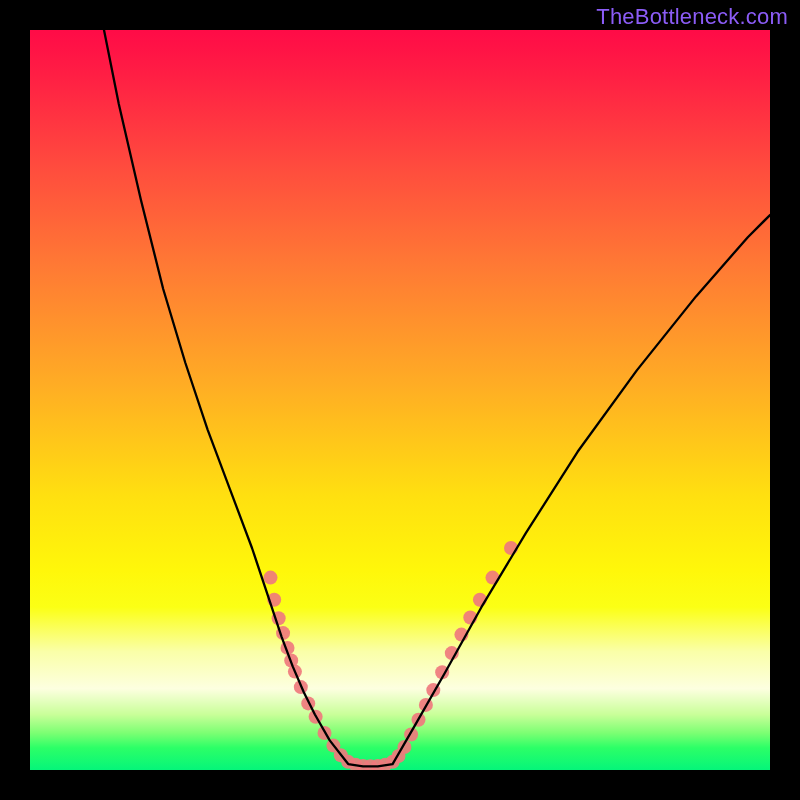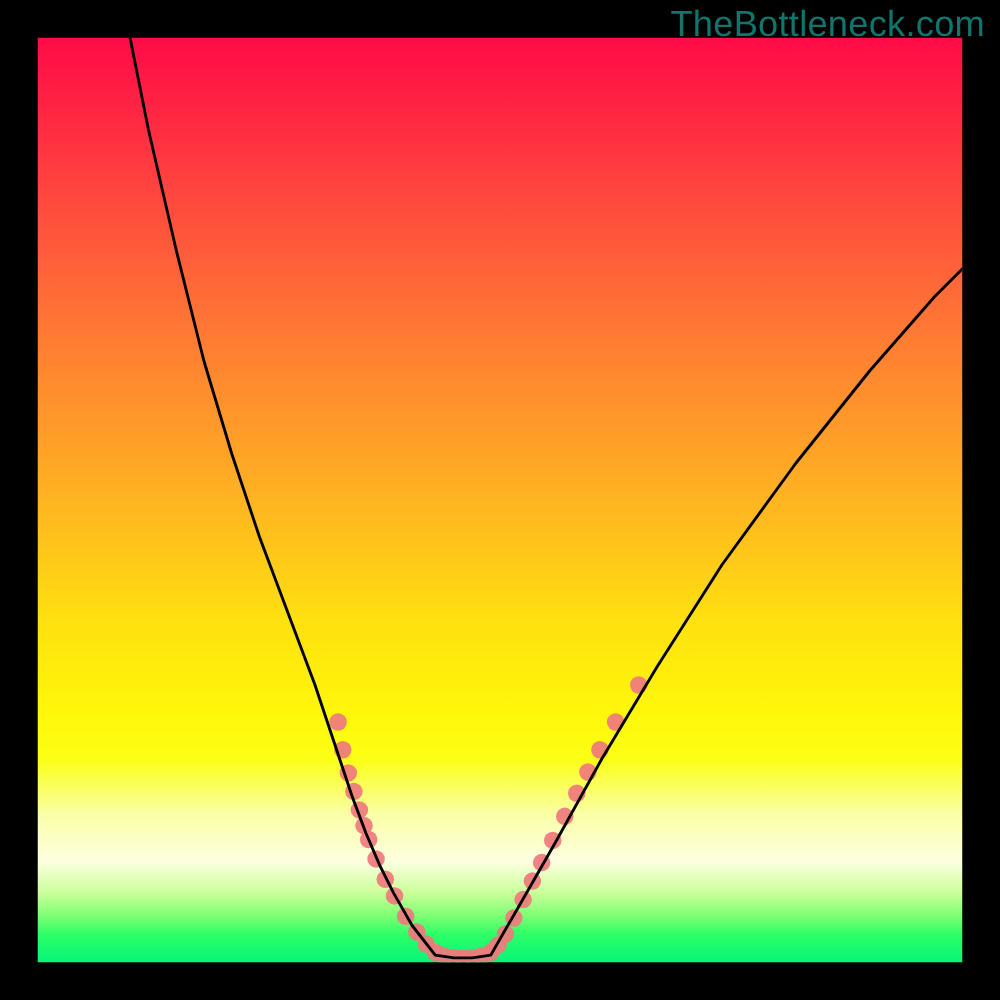--- a/index.html
+++ b/index.html
@@ -42,22 +42,22 @@
       #c9ff99 92.5%,
       #7cff73 95%,
       #2cff67 97%,
       #05f57a 100%
     );
   }
   .watermark {
     position: absolute;
     top: 4px;
     right: 12px;
-    color: #0f766e;
-    font-size: 29px;
+    color: #8b5cf6;
+    font-size: 22px;
     font-weight: 500;
     letter-spacing: 0.2px;
     user-select: none;
   }
   svg.curve {
     position: absolute;
     inset: 0;
   }
 </style>
 </head>

